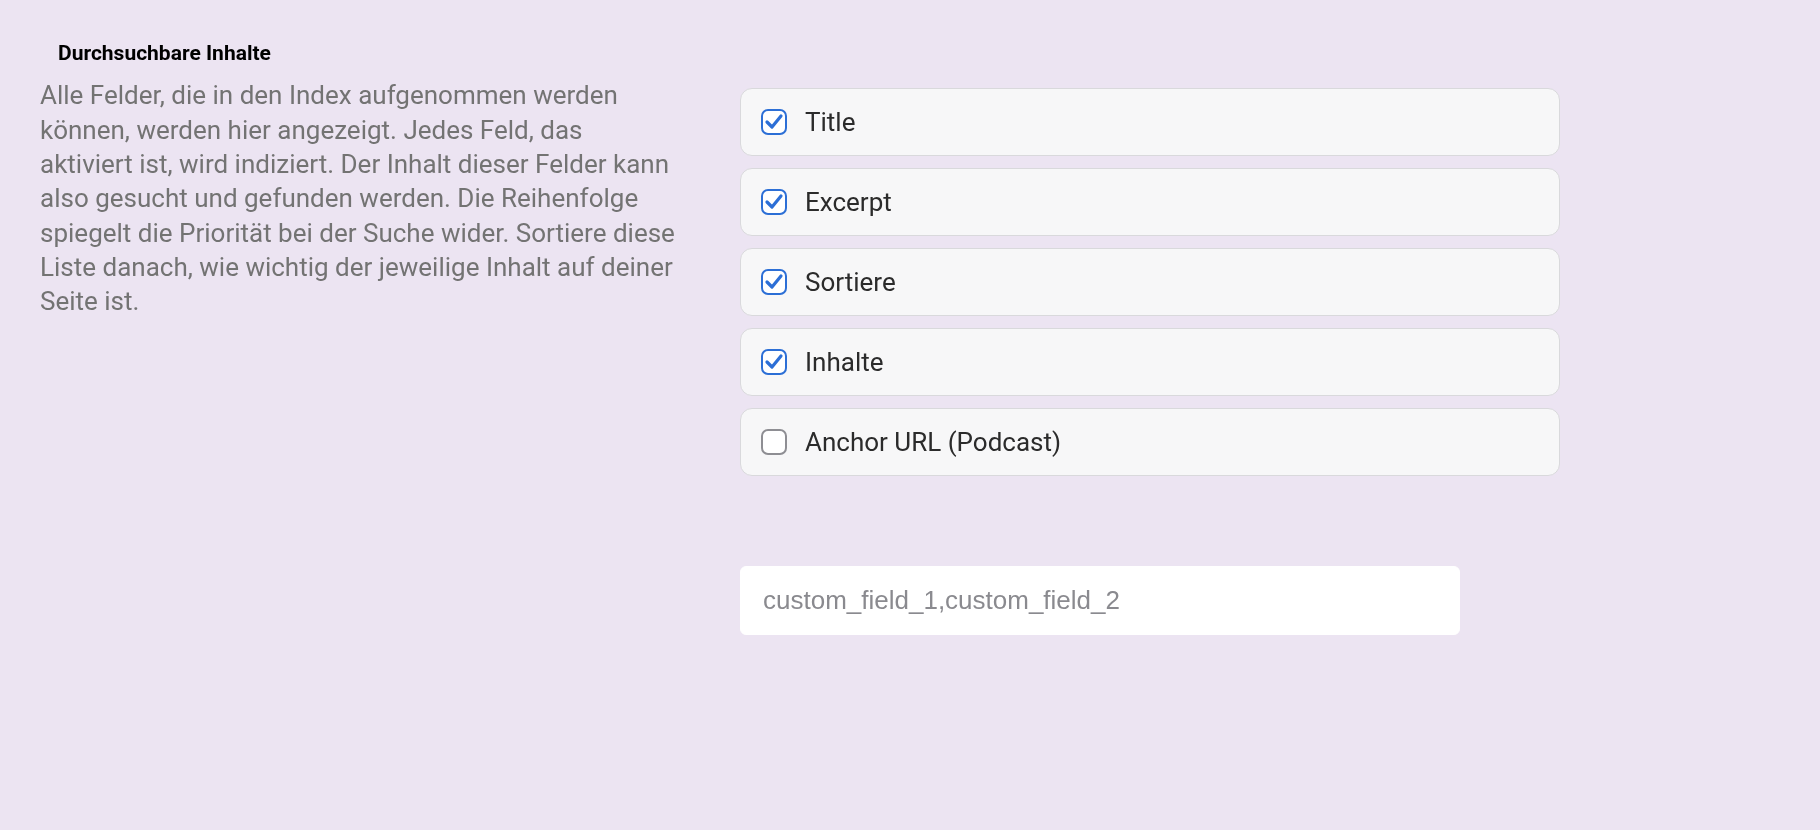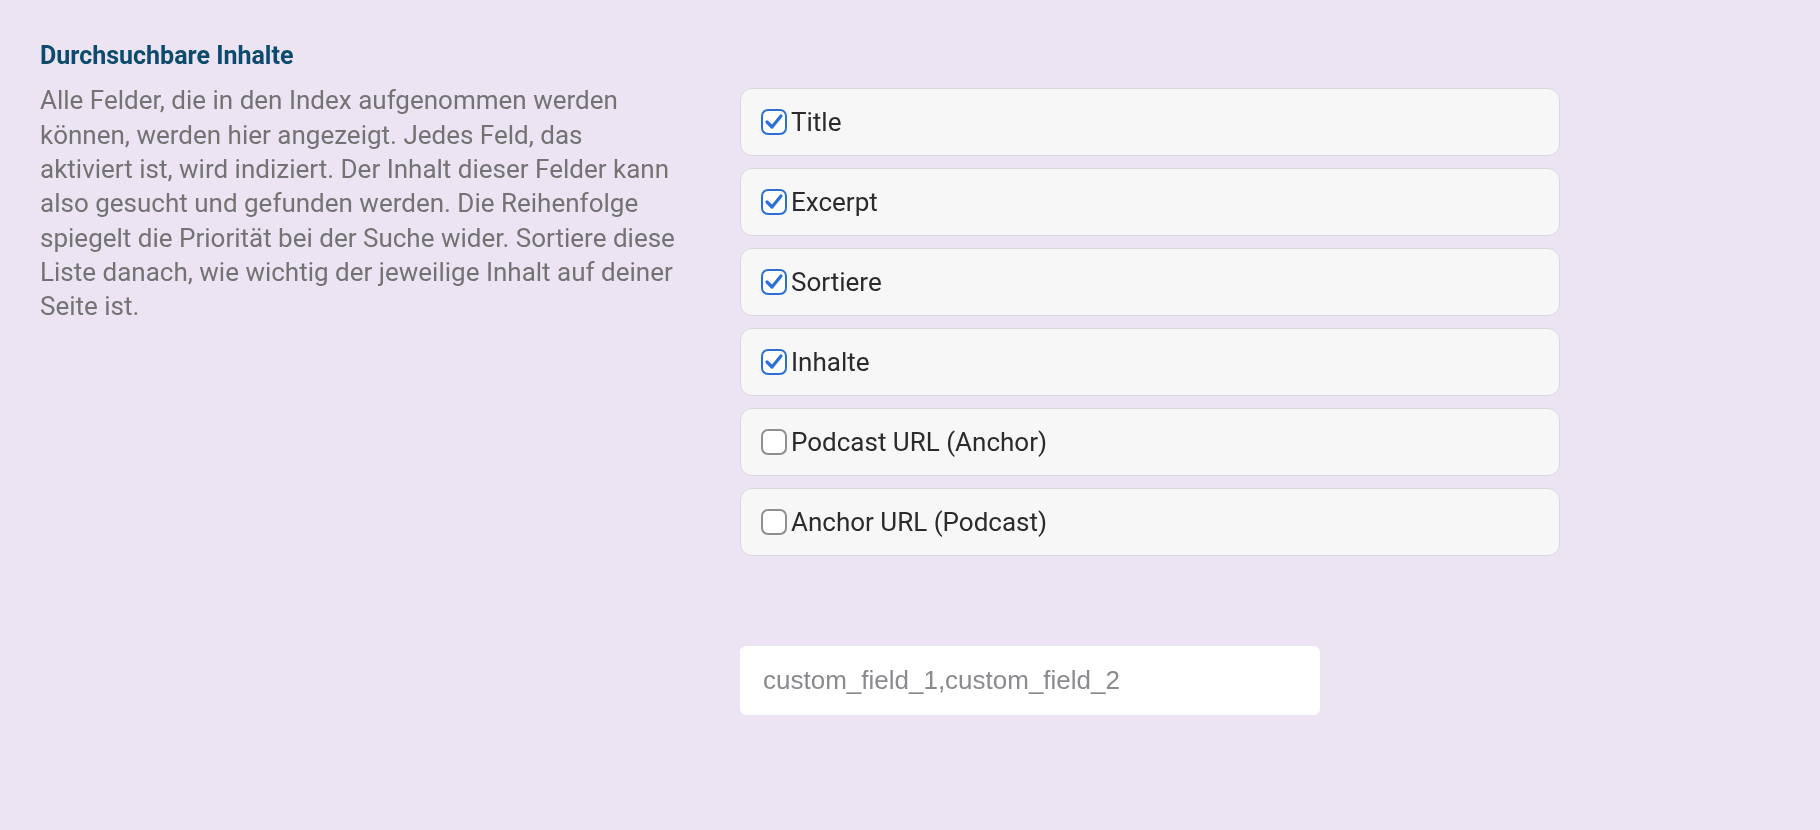--- a/index.html
+++ b/index.html
@@ -28,45 +28,45 @@
   .left-col {
     width: 640px;
     flex: 0 0 640px;
   }
 
   .right-col {
     flex: 0 0 820px;
   }
 
   .section-title {
-    font-size: 25px;
+    font-size: 21px;
     font-weight: 700;
-    color: #0c4a6e;
-    margin: 0 0 12px 0;
+    color: #000000;
+    margin: 0 0 12px 18px;
     line-height: 1.25;
   }
 
   .section-desc {
     font-size: 26px;
     line-height: 1.32;
     color: #737373;
     margin: 0;
   }
 
   .items {
     display: flex;
     flex-direction: column;
     gap: 12px;
     padding-top: 48px;
   }
 
   .item {
     display: flex;
     align-items: center;
-    gap: 4px;
+    gap: 18px;
     background: #f7f7f8;
     border: 1px solid #d9d9dc;
     border-radius: 12px;
     padding: 18px 20px;
     font-size: 26px;
     color: #2b2b2b;
     box-sizing: border-box;
   }
 
   .checkbox {
@@ -99,21 +99,21 @@
 
   .checkbox svg path {
     stroke: #2c6fd6;
     stroke-width: 3.2;
     fill: none;
     stroke-linecap: round;
     stroke-linejoin: round;
   }
 
   .text-input {
-    width: 580px;
+    width: 720px;
     box-sizing: border-box;
     background: #ffffff;
     border: 1px solid #ffffff;
     border-radius: 6px;
     padding: 18px 22px;
     font-size: 26px;
     color: #8a8a8f;
     margin-top: 10px;
   }
 
@@ -163,26 +163,20 @@
 
         <div class="item">
           <span class="checkbox checked">
             <svg viewBox="0 0 20 20">
                 <path d="M3 10 L8 15 L17 4"></path>
               </svg>
           </span>
           <span>Inhalte</span>
         </div>
 
-        <div class="item">
-          <span class="checkbox">
-            
-          </span>
-          <span>Podcast URL (Anchor)</span>
-        </div>
 
         <div class="item">
           <span class="checkbox">
             
           </span>
           <span>Anchor URL (Podcast)</span>
         </div>
 
       </div>
     </div>

